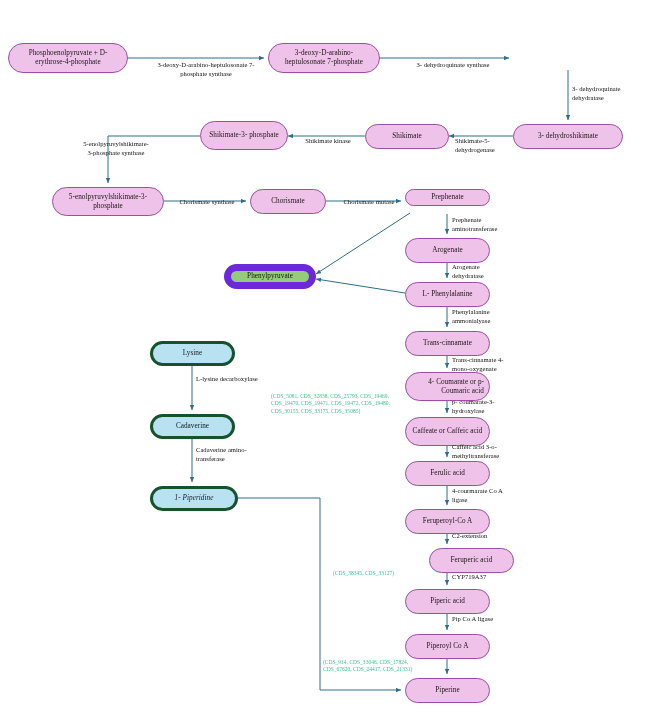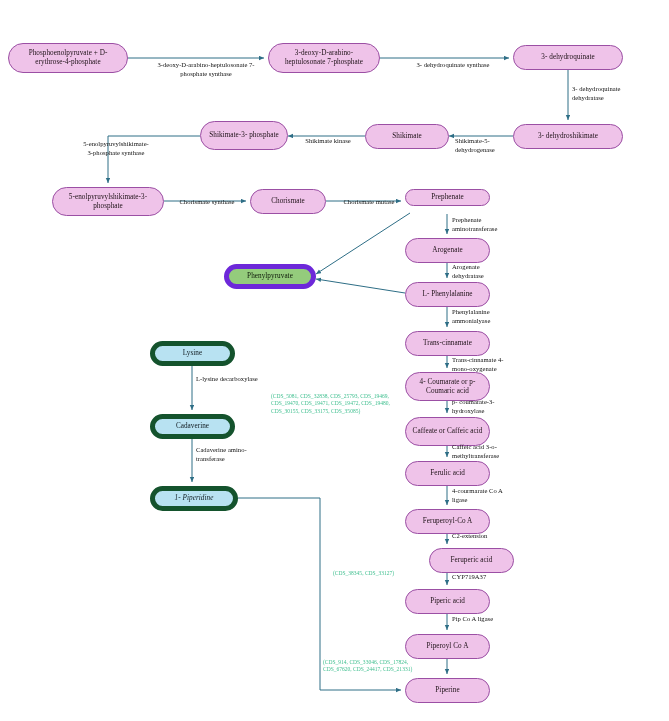--- a/index.html
+++ b/index.html
@@ -13,22 +13,22 @@
 
   .node{
     position:absolute;display:flex;align-items:center;justify-content:center;
     text-align:center;box-sizing:border-box;
     border-radius:999px;
     font-size:7.2px;line-height:1.25;
     padding:2px 5px;
     letter-spacing:.05px;
   }
   .node.pink{ background:#EFC3E9; border:1px solid #9B4FA4; color:#1d1116; }
-  .node.blue{ background:#B8E2F2; border:5px solid #14532d; color:#101b20; }
-  .node.green{ background:#94CC7C; border:5px solid #6d28d9; color:#0e1a0a; }
+  .node.blue{ background:#B8E2F2; border:3px solid #14532d; color:#101b20; }
+  .node.green{ background:#94CC7C; border:7px solid #6d28d9; color:#0e1a0a; }
 
   .lbl{
     position:absolute;font-size:6.6px;line-height:1.35;color:#121212;
     text-align:left;white-space:pre-line;letter-spacing:.02px;
   }
   .lbl.center{text-align:center;}
   .gene{
     position:absolute;font-size:5.5px;line-height:1.32;color:#3FBF8F;
     text-align:left;white-space:pre-line;letter-spacing:.01px;
   }
@@ -92,34 +92,33 @@
       <path d="M192,416 L192,459"></path>
 
       <path d="M238,475 L320,475 L320,667 L401,667"></path>
     </g>
   </svg>
 
   <div class="node pink" style="left:8px;top:20px;width:120px;height:30px;">Phosphoenolpyruvate + D-
 erythrose-4-phosphate</div>
   <div class="node pink" style="left:268px;top:20px;width:112px;height:30px;">3-deoxy-D-arabino-
 heptulosonate 7-phosphate</div>
-  <div class="node pink" style="left:513px;top:22px;width:110px;height:25px;">3- dehydroquinate</div>
   <div class="node pink" style="left:513px;top:101px;width:110px;height:25px;">3- dehydroshikimate</div>
   <div class="node pink" style="left:365px;top:101px;width:84px;height:25px;">Shikimate</div>
   <div class="node pink" style="left:200px;top:98px;width:88px;height:29px;">Shikimate-3-
 phosphate</div>
   <div class="node pink" style="left:52px;top:164px;width:112px;height:29px;">5-enolpyruvylshikimate-3-
 phosphate</div>
   <div class="node pink" style="left:250px;top:166px;width:76px;height:25px;">Chorismate</div>
   <div class="node pink" style="left:405px;top:166px;width:85px;height:17px;">Prephenate</div>
   <div class="node pink" style="left:405px;top:215px;width:85px;height:25px;">Arogenate</div>
   <div class="node pink" style="left:405px;top:259px;width:85px;height:25px;">L- Phenylalanine</div>
   <div class="node green" style="left:224px;top:241px;width:92px;height:25px;">Phenylpyruvate</div>
   <div class="node pink" style="left:405px;top:308px;width:85px;height:25px;">Trans-cinnamate</div>
-  <div class="node pink" style="left:405px;top:349px;width:85px;height:29px;">4- Coumarate or p-
+  <div class="node pink" style="left:405px;top:349px;width:85px;height:29px;text-align:right;">4- Coumarate or p-
 Coumaric acid</div>
   <div class="node pink" style="left:405px;top:394px;width:85px;height:29px;">Caffeate or Caffeic
 acid</div>
   <div class="node pink" style="left:405px;top:438px;width:85px;height:25px;">Ferulic acid</div>
   <div class="node pink" style="left:405px;top:486px;width:85px;height:25px;">Feruperoyl-Co A</div>
   <div class="node pink" style="left:429px;top:525px;width:85px;height:25px;">Feruperic acid</div>
   <div class="node pink" style="left:405px;top:566px;width:85px;height:25px;">Piperic acid</div>
   <div class="node pink" style="left:405px;top:611px;width:85px;height:25px;">Piperoyl Co A</div>
   <div class="node pink" style="left:405px;top:655px;width:85px;height:25px;">Piperine</div>
   <div class="node blue" style="left:150px;top:318px;width:85px;height:25px;">Lysine</div>

